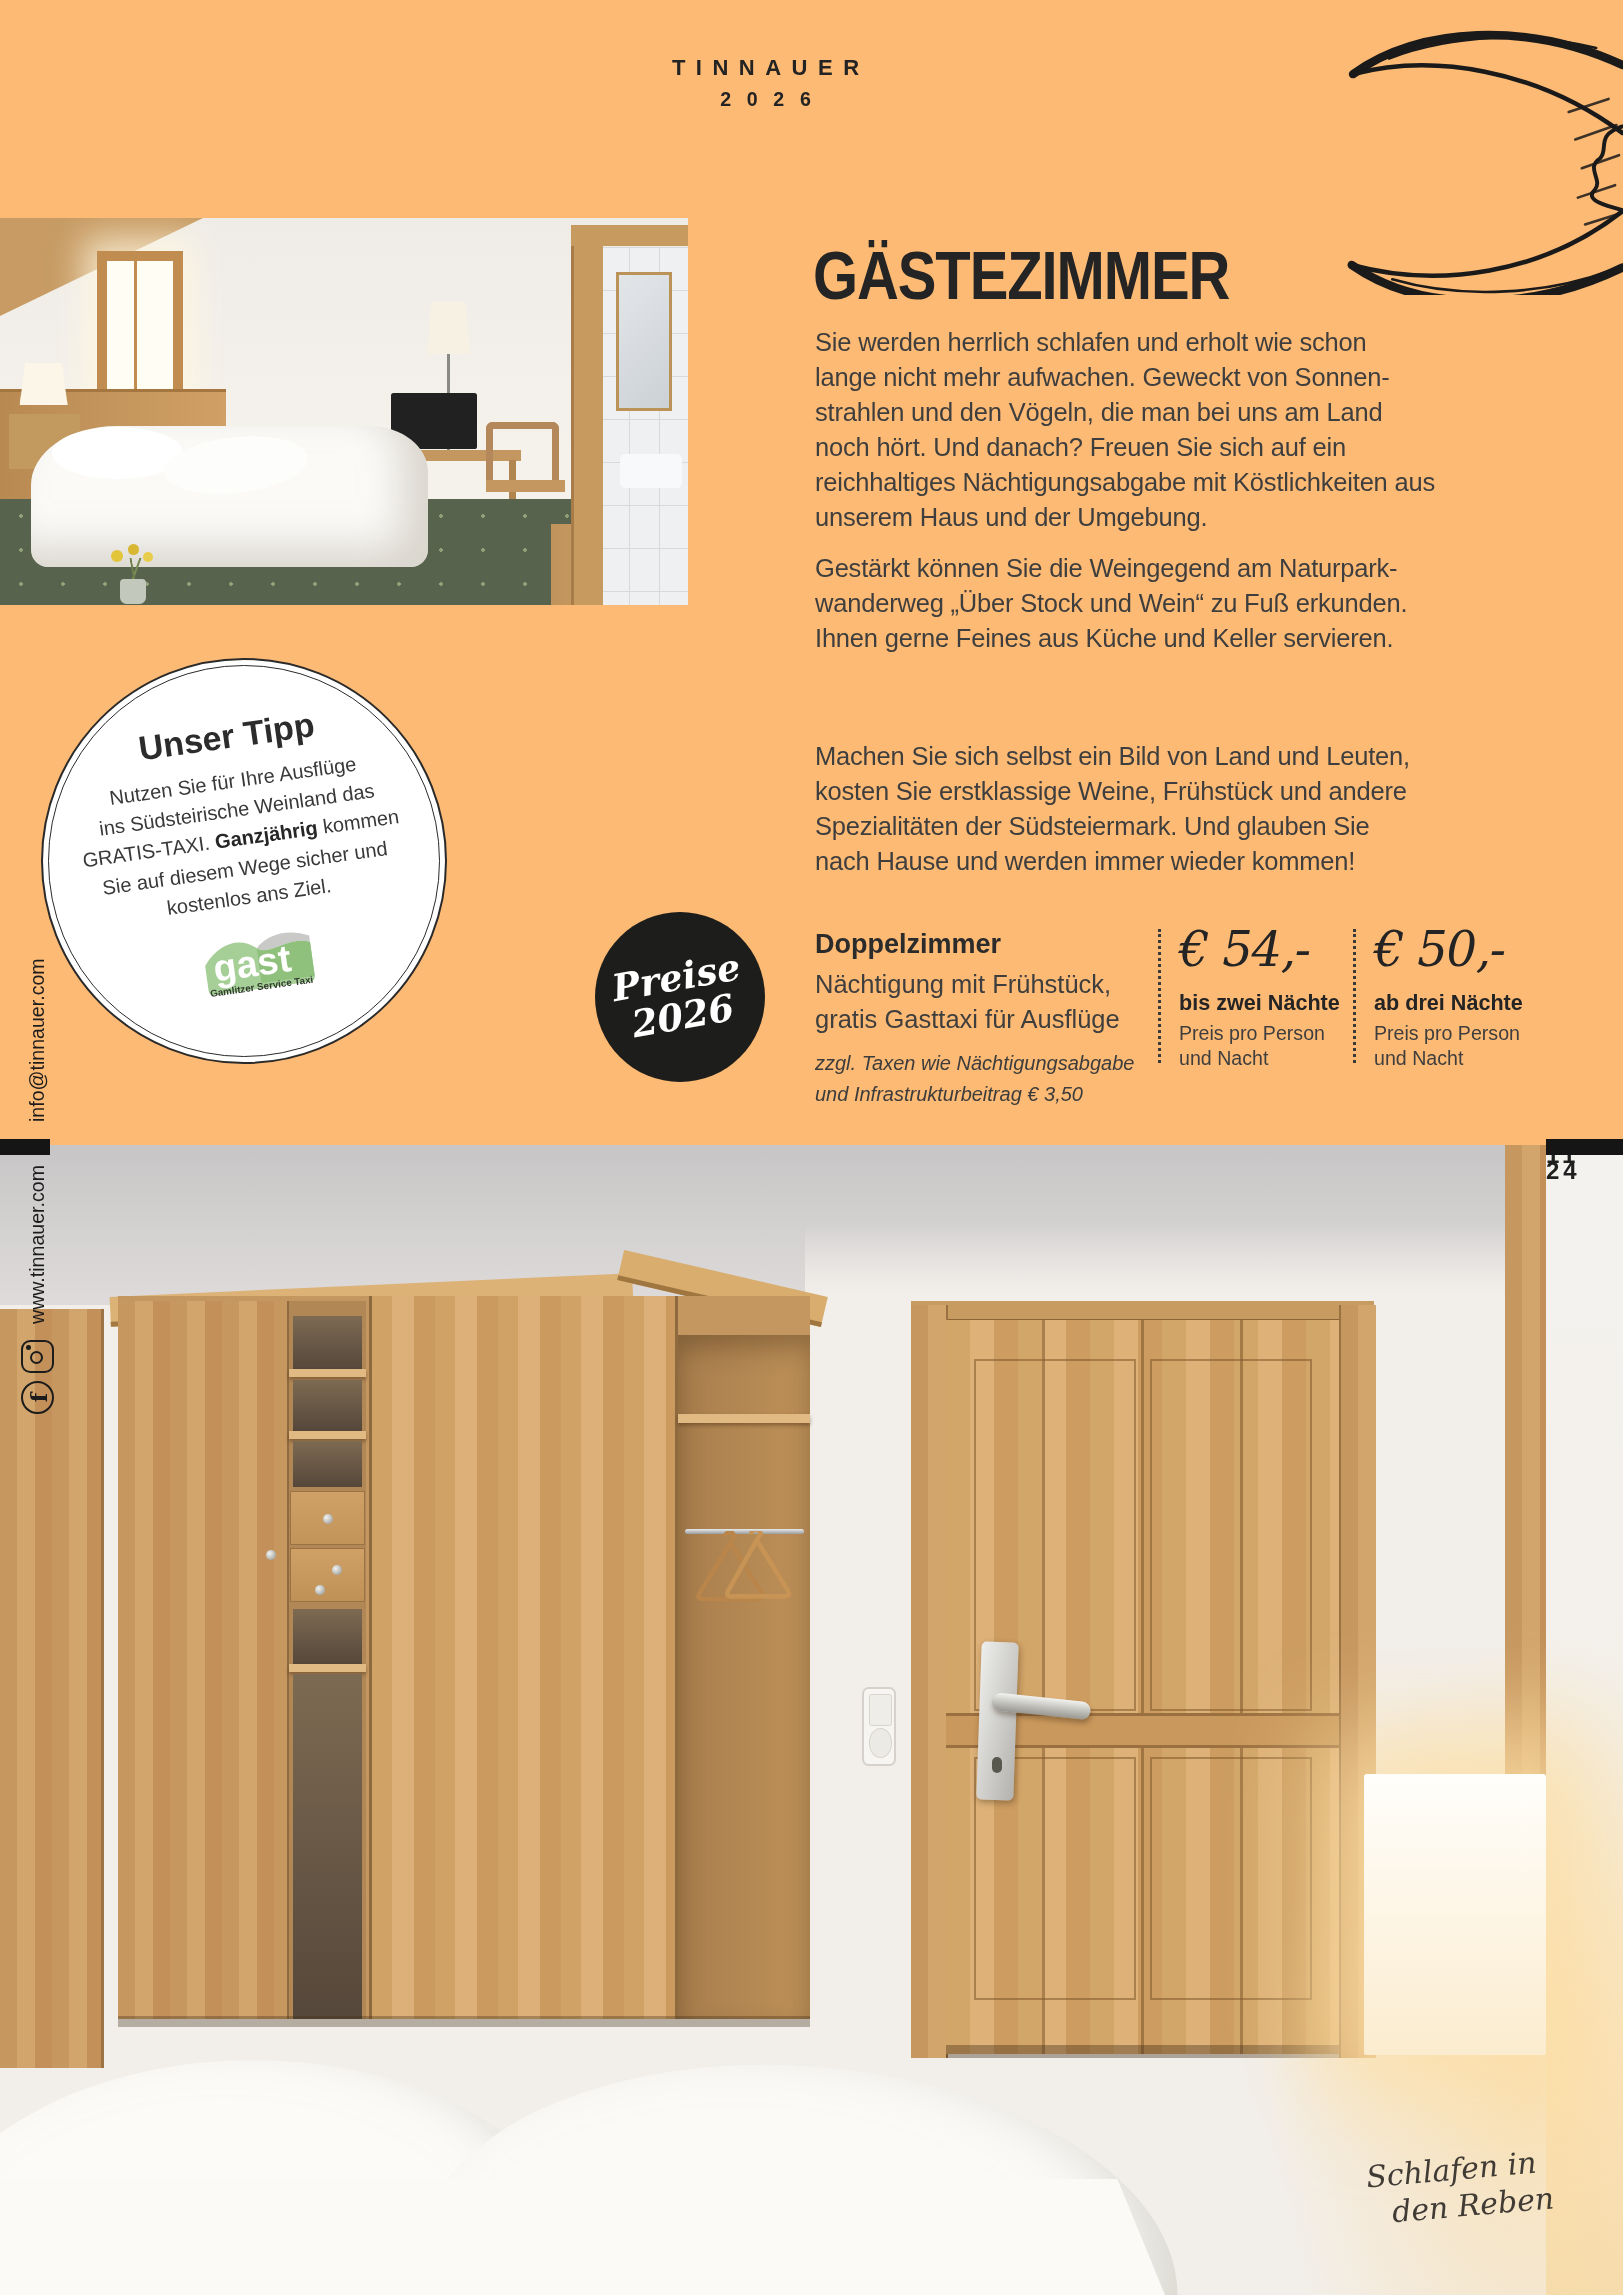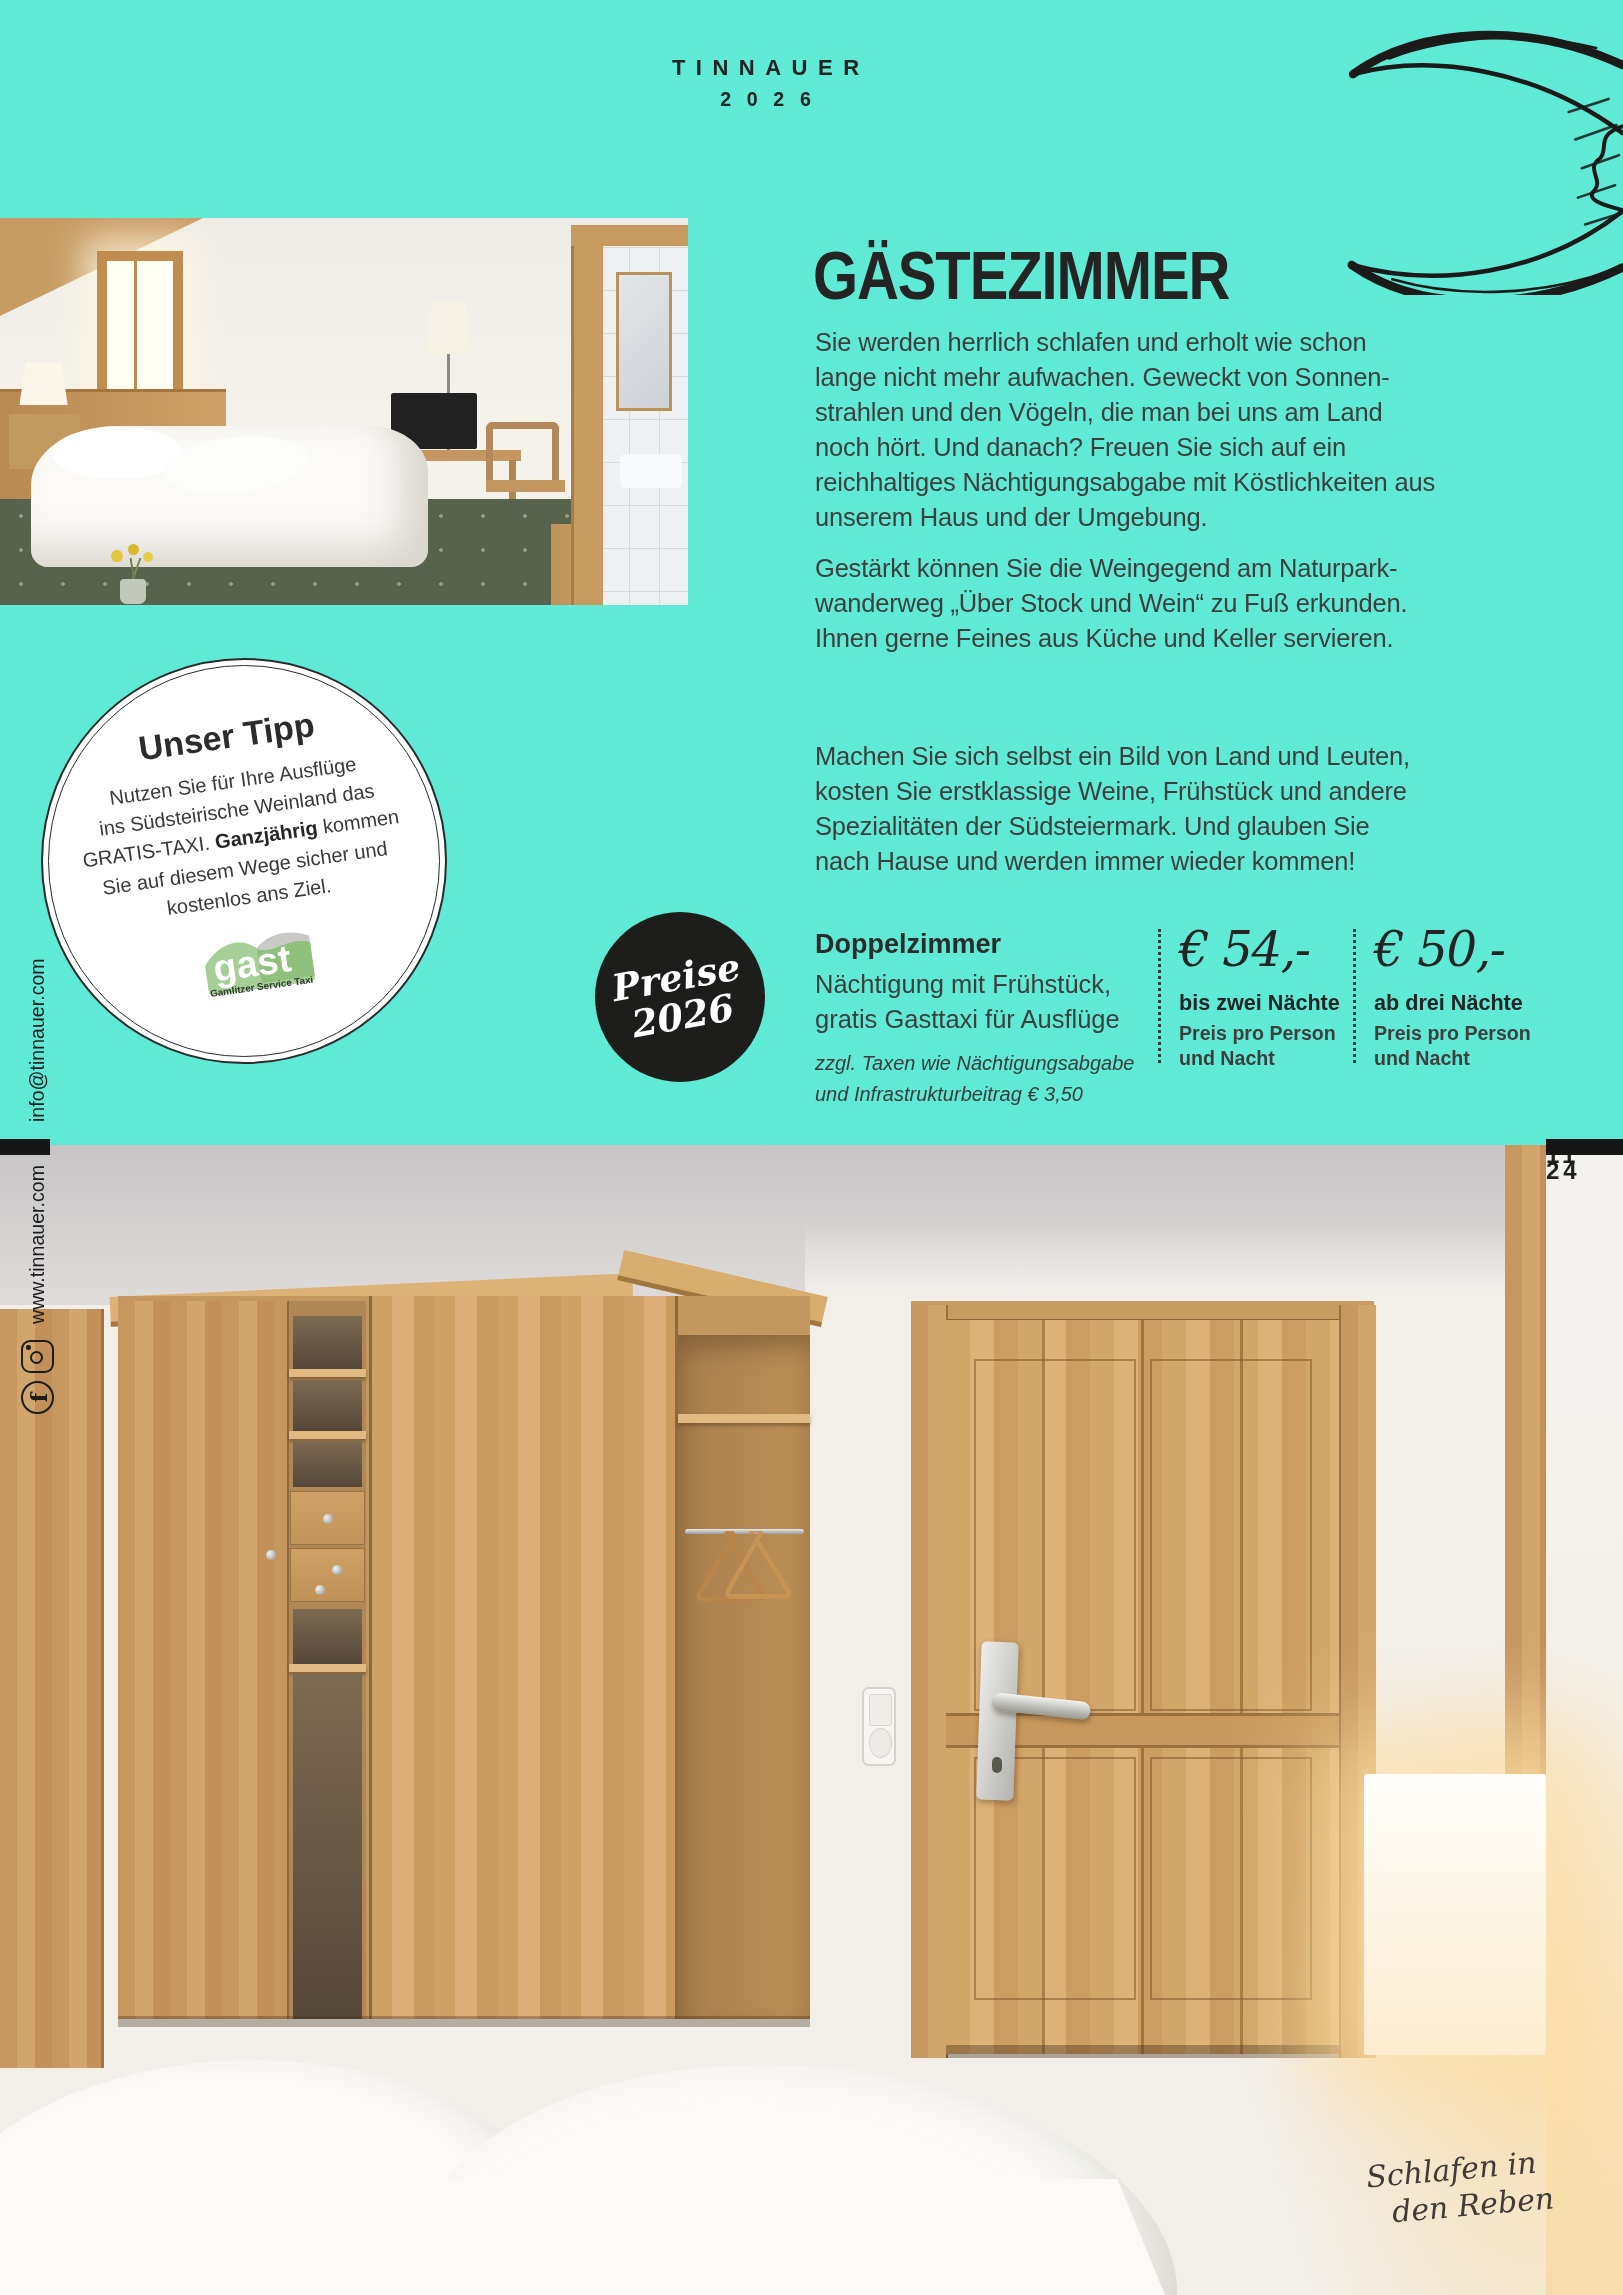--- a/index.html
+++ b/index.html
@@ -1,16 +1,16 @@
 <!DOCTYPE html>
 <html style="font-size:10.5px"><head>
 <meta charset="utf-8">
 <style>
   html,body{margin:0;padding:0;background:#ffffff;}
-  .page{position:relative;width:1623px;height:2295px;background:#5eead4;overflow:hidden;
+  .page{position:relative;width:1623px;height:2295px;background:#fdba74;overflow:hidden;
         font-family:"Liberation Sans",sans-serif;color:#3d3d3d;}
   .abs{position:absolute;}
 
   
   .brand{left:661px;top:55px;width:209px;text-align:center;color:#232323;}
   .brand-name{font-size:22px;font-weight:bold;letter-spacing:10.5px;padding-left:10.5px;white-space:nowrap;}
   .brand-year{font-size:19.6px;font-weight:bold;letter-spacing:15.7px;padding-left:15.7px;margin-top:6.5px;white-space:nowrap;}
 
   
   .moon{left:1255px;top:14.4px;width:368px;height:281px;}
@@ -42,21 +42,21 @@
   
   .pr-title{left:815px;top:929px;font-size:27px;font-weight:bold;color:#2b2b2b;}
   .pr-desc{left:815px;top:967px;font-size:25.5px;line-height:35px;color:#3e3e3e;}
   .pr-note{left:815px;top:1048px;font-size:20px;line-height:31px;font-style:italic;color:#3c3c3c;}
   .dotted{width:0;border-left:3.9px dotted #3a3a3a;height:134px;top:929px;}
   .d1{left:1158px;} .d2{left:1353px;}
   .price-col{top:921px;width:177px;}
   .pc1{left:1179px;} .pc2{left:1374px;}
   .price{font-family:"DejaVu Serif",serif;font-style:italic;font-size:48px;color:#242424;letter-spacing:-1.3px;}
   .cond{font-size:21.6px;font-weight:bold;color:#242424;margin-top:13px;}
-  .pdetail{font-size:19.6px;line-height:25px;color:#3e3e3e;margin-top:5.2px;font-weight:bold;}
+  .pdetail{font-size:19.6px;line-height:25px;color:#3e3e3e;margin-top:5.2px;}
 
   
   .pnum{left:1546px;width:72px;font-size:24px;font-weight:bold;color:#1f1f1f;letter-spacing:3.9px;}
   .pnum-top{top:1105px;margin-top:36px;} .pnum-bottom{top:1157px;}
   .bar{background:#151515;height:15.7px;top:1139px;}
   .bar-right{left:1546px;width:78px;}
   .bar-left{left:0;width:50px;}
 
   
   .vtext{transform:rotate(-90deg);transform-origin:0 0;white-space:nowrap;font-size:19.6px;color:#1c1c1c;}

